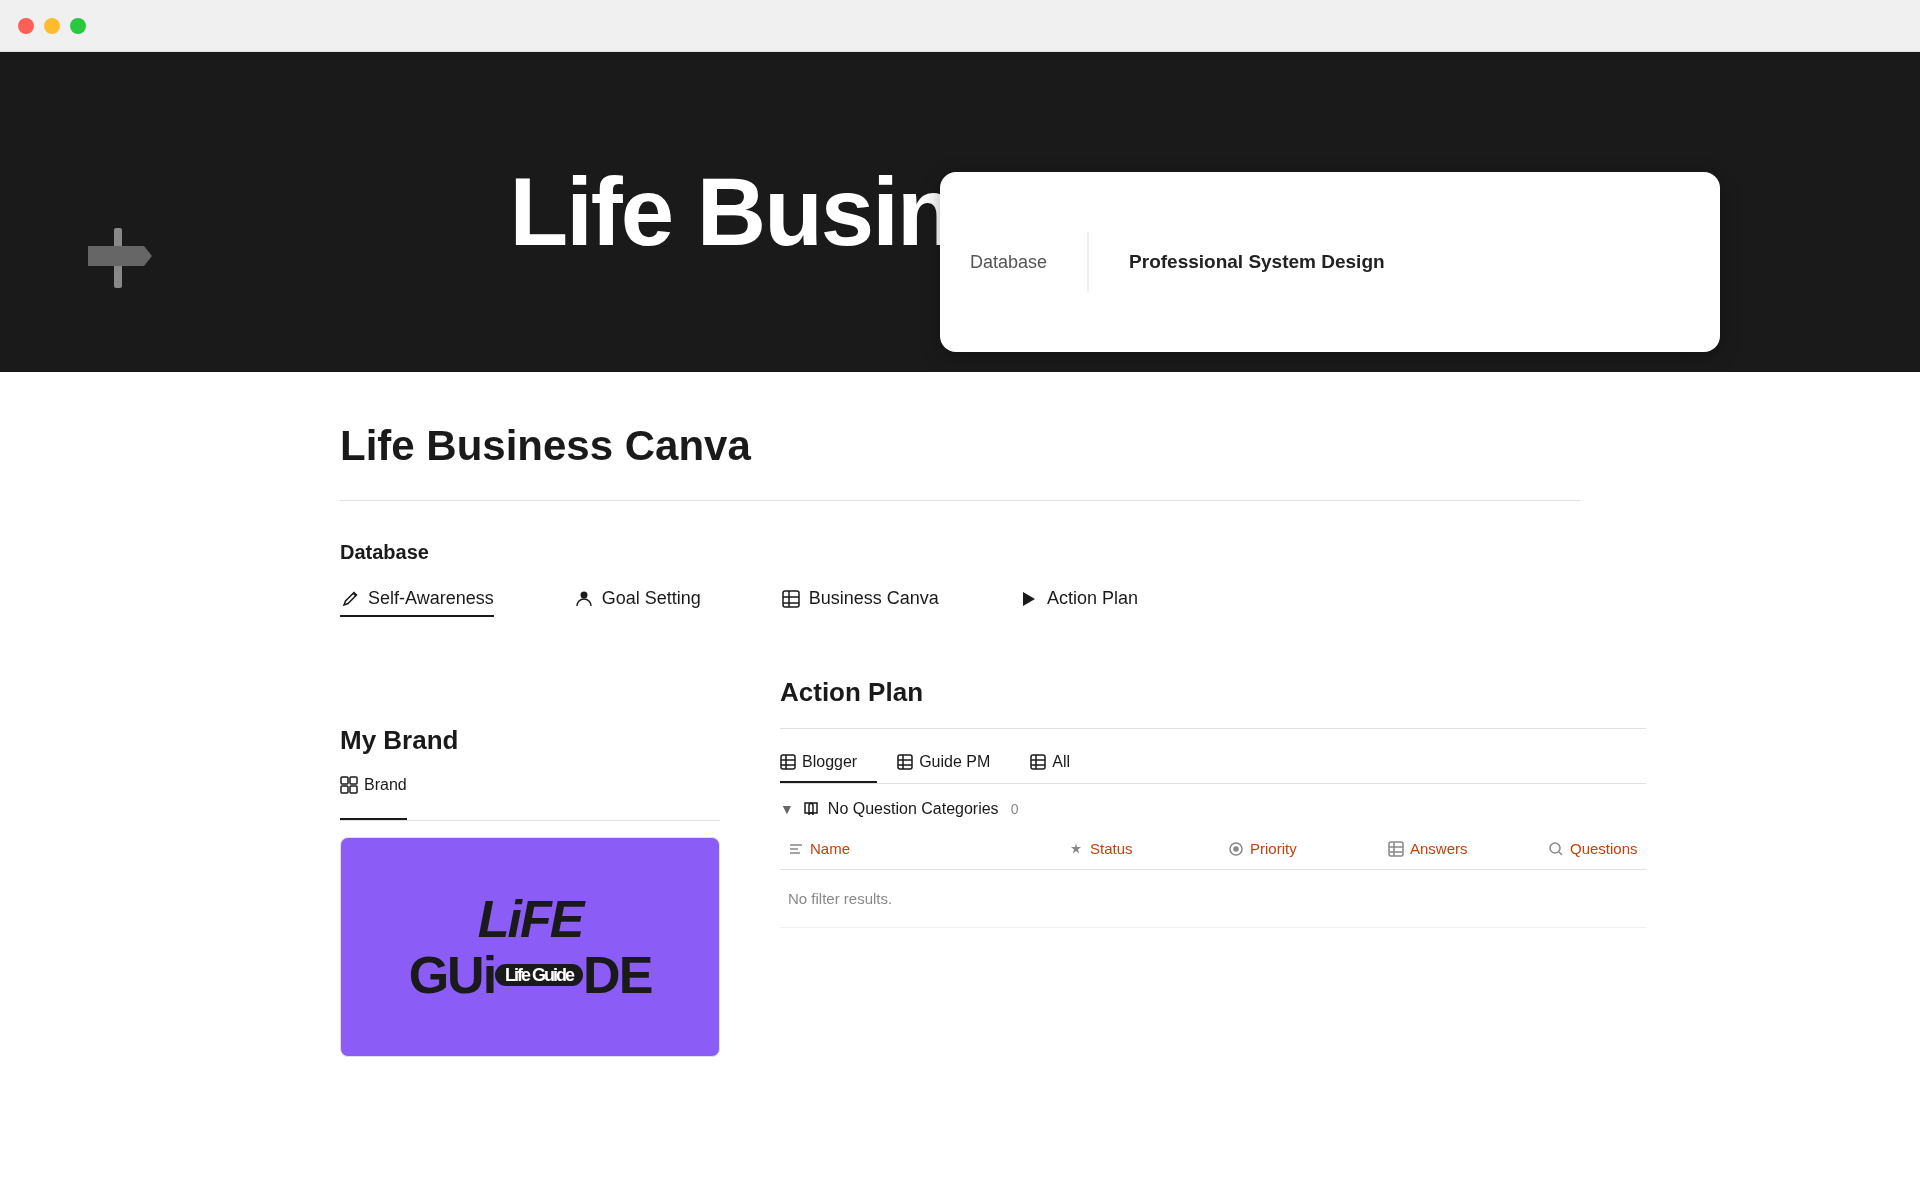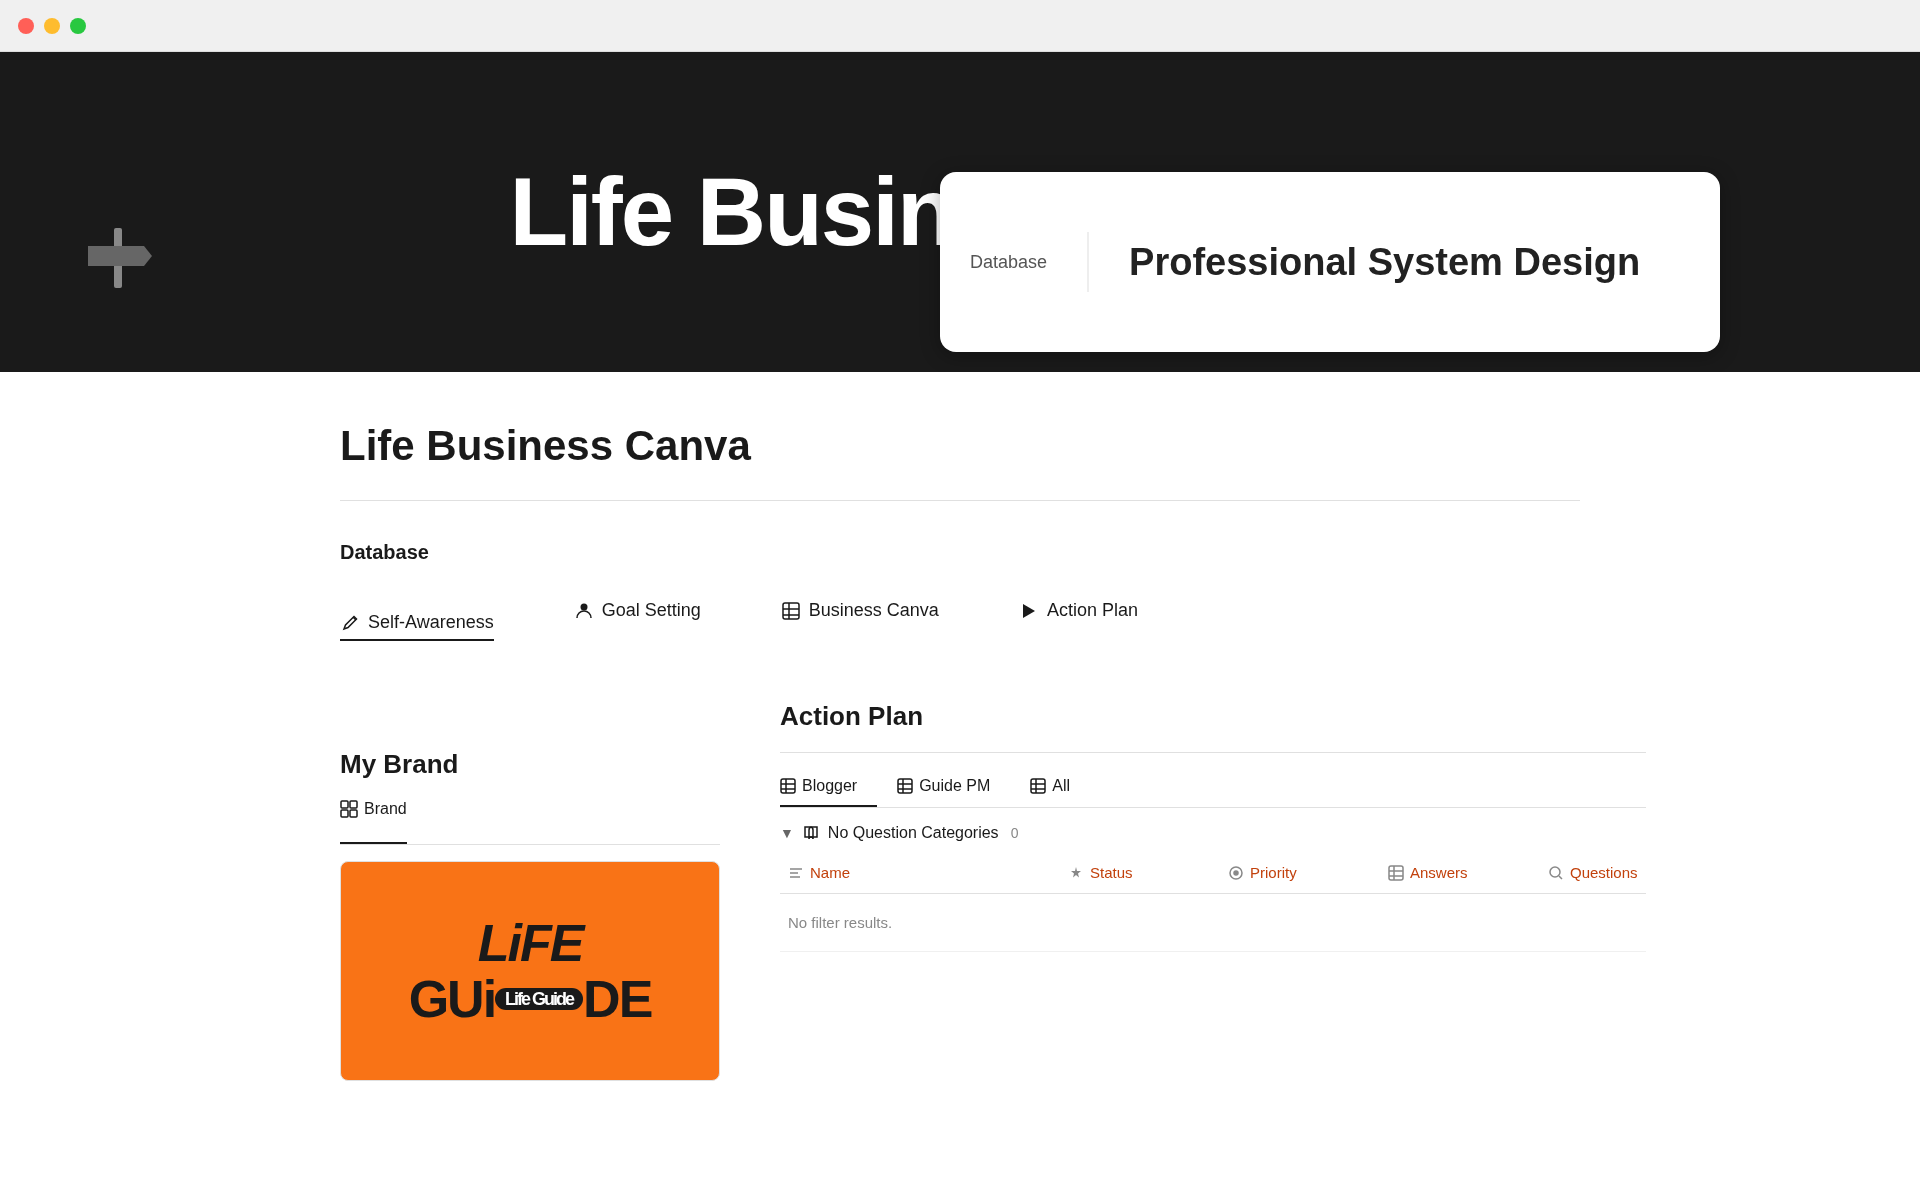--- a/index.html
+++ b/index.html
@@ -63,21 +63,21 @@
       gap: 40px;
       z-index: 2;
       box-shadow: 0 4px 20px rgba(0,0,0,0.3);
     }
     .hero-card-db {
       font-size: 18px;
       color: #555;
       font-weight: 500;
     }
     .hero-card-title {
-      font-size: 38px;
+      font-size: 19px;
       font-weight: 700;
       color: #222;
     }
     .hero-card-divider {
       width: 2px;
       height: 60px;
       background: #eee;
     }
 
     
@@ -120,21 +120,20 @@
       align-items: center;
       gap: 8px;
       font-size: 18px;
       color: #1a1a1a;
       cursor: pointer;
       padding-bottom: 6px;
       border-bottom: 2px solid transparent;
     }
     .db-nav-item:first-child {
       border-bottom-color: #1a1a1a;
-      margin-top: 24px;
     }
     .db-nav-item svg {
       width: 20px;
       height: 20px;
     }
 
     
     .two-col {
       display: grid;
       grid-template-columns: 380px 1fr;
@@ -171,21 +170,21 @@
       cursor: pointer;
     }
 
     
     .brand-card {
       border: 1px solid #e0e0e0;
       border-radius: 8px;
       overflow: hidden;
       width: 100%;
       height: 220px;
-      background: #f97316;
+      background: #8b5cf6;
       display: flex;
       align-items: center;
       justify-content: center;
     }
     .brand-logo {
       display: flex;
       flex-direction: column;
       align-items: center;
       gap: 4px;
     }

